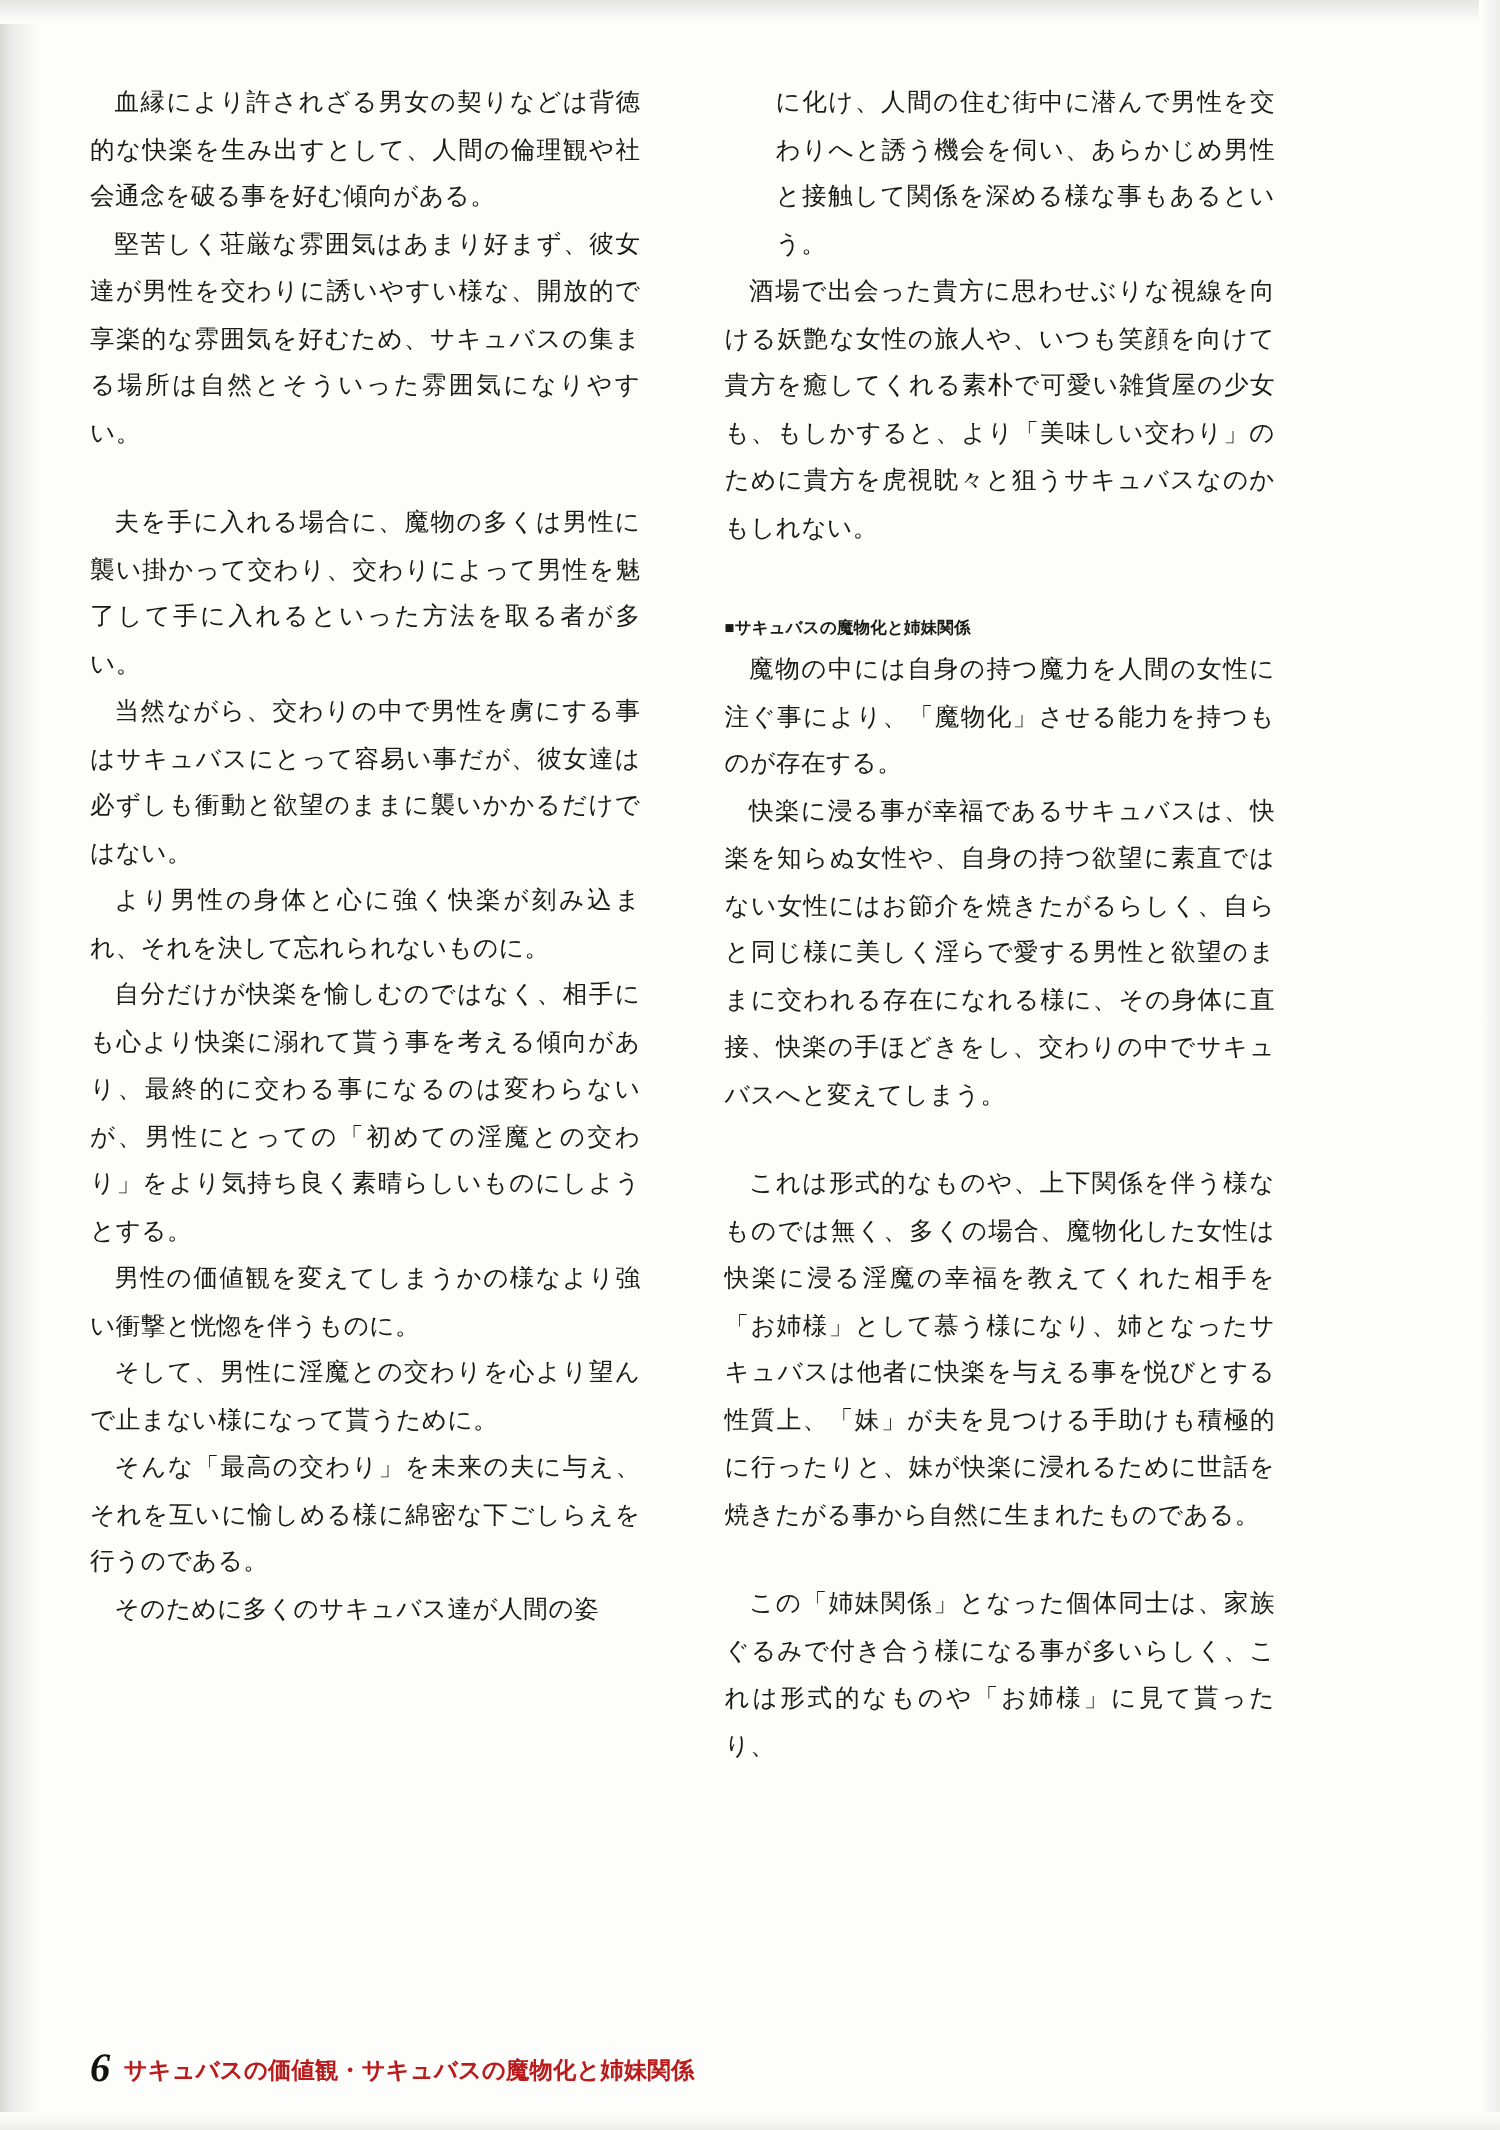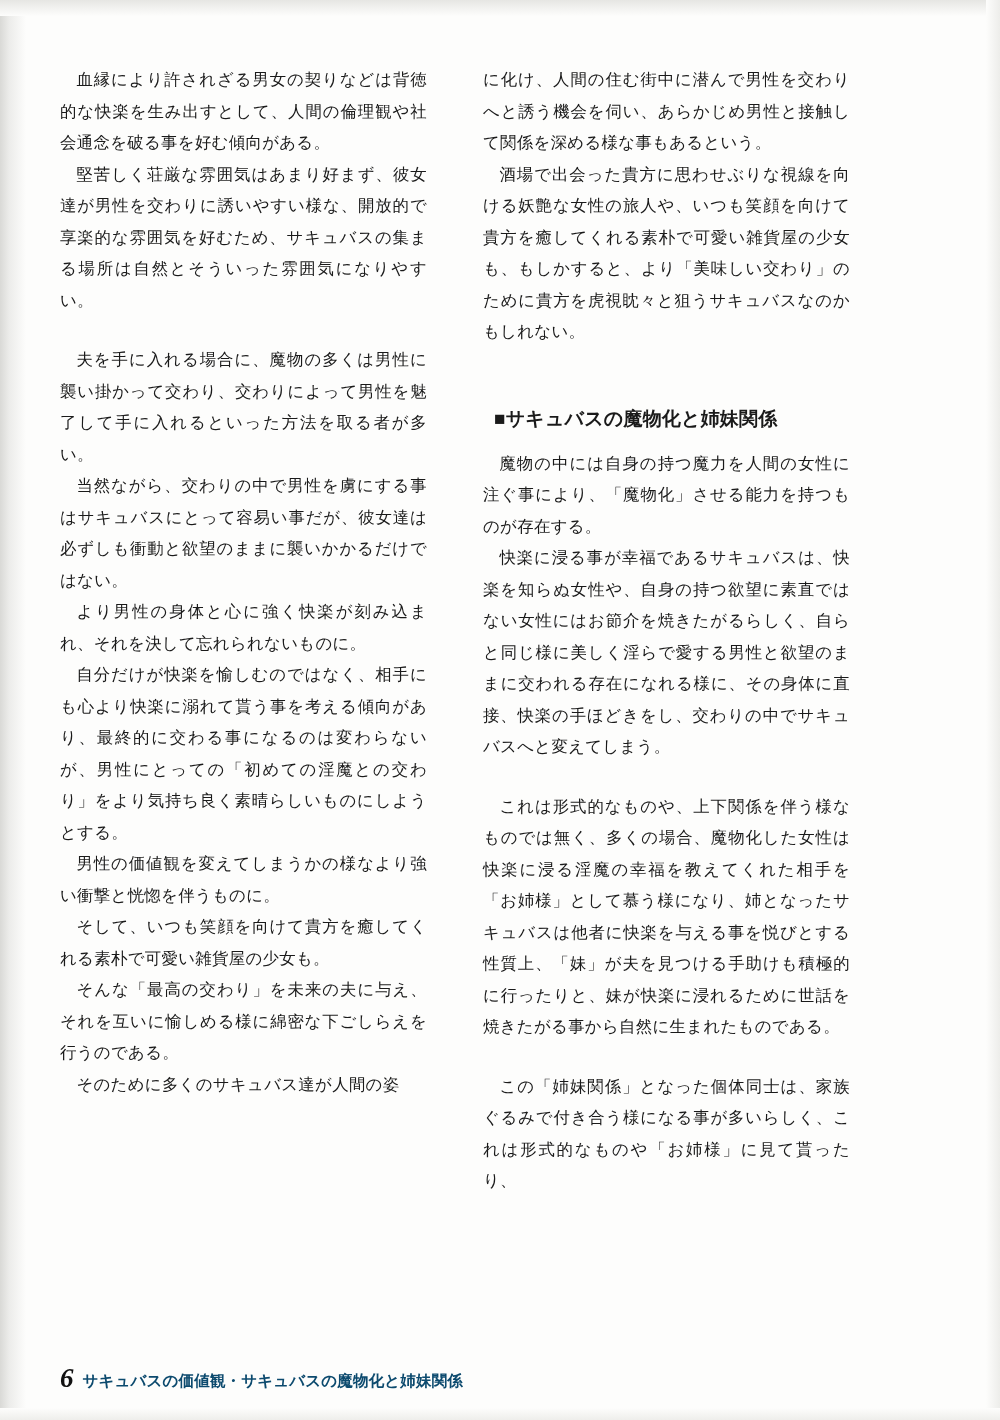--- a/index.html
+++ b/index.html
@@ -43,53 +43,54 @@
   .scan-edge-bottom {
     position: absolute;
     left: 0; right: 0; bottom: 0;
     height: 12px;
     background: linear-gradient(to top, #eeeeeb 0%, #fdfdfc 100%);
   }
 
   .content {
     position: absolute;
     left: 60px;
-    top: 64px;
+    top: 52px;
     width: 790px;
     height: 1260px;
     display: flex;
     gap: 56px;
   }
 
   .column {
     width: 367px;
     font-size: 16.4px;
     line-height: 1.92;
     letter-spacing: 0.02em;
     text-align: justify;
   }
 
   .para {
     margin: 0;
     text-indent: 1em;
   }
   .para.noindent {
     text-indent: 0;
+    margin-left: 34px;
   }
   .spacer {
     height: 28px;
   }
   .spacer-sm {
     height: 14px;
   }
 
   .section-head {
-    margin: 11px;
+    margin: 0;
     font-weight: bold;
-    font-size: 19px;
+    font-size: 11px;
     text-indent: 0;
     letter-spacing: 0.01em;
     font-family: "Liberation Sans", "DejaVu Sans", sans-serif;
   }
 
   .footer {
     position: absolute;
     left: 60px;
     bottom: 28px;
     width: 880px;
@@ -105,21 +106,21 @@
     line-height: 1;
     color: #111;
   }
   .footer-title {
     font-family: "Liberation Sans", "DejaVu Sans", sans-serif;
     font-weight: bold;
     font-size: 15.5px;
     line-height: 1.1;
     padding-bottom: 3px;
     letter-spacing: 0.01em;
-    color: #0c4a6e;
+    color: #b91c1c;
   }
 </style>
 </head>
 <body>
 
 <div class="page">
   <div class="scan-edge-left"></div>
   <div class="scan-edge-top"></div>
   <div class="scan-edge-right"></div>
   <div class="scan-edge-bottom"></div>
@@ -128,21 +129,21 @@
 
     <div class="column">
       <p class="para">血縁により許されざる男女の契りなどは背徳的な快楽を生み出すとして、人間の倫理観や社会通念を破る事を好む傾向がある。</p>
       <p class="para">堅苦しく荘厳な雰囲気はあまり好まず、彼女達が男性を交わりに誘いやすい様な、開放的で享楽的な雰囲気を好むため、サキュバスの集まる場所は自然とそういった雰囲気になりやすい。</p>
       <div class="spacer"></div>
       <p class="para">夫を手に入れる場合に、魔物の多くは男性に襲い掛かって交わり、交わりによって男性を魅了して手に入れるといった方法を取る者が多い。</p>
       <p class="para">当然ながら、交わりの中で男性を虜にする事はサキュバスにとって容易い事だが、彼女達は必ずしも衝動と欲望のままに襲いかかるだけではない。</p>
       <p class="para">より男性の身体と心に強く快楽が刻み込まれ、それを決して忘れられないものに。</p>
       <p class="para">自分だけが快楽を愉しむのではなく、相手にも心より快楽に溺れて貰う事を考える傾向があり、最終的に交わる事になるのは変わらないが、男性にとっての「初めての淫魔との交わり」をより気持ち良く素晴らしいものにしようとする。</p>
       <p class="para">男性の価値観を変えてしまうかの様なより強い衝撃と恍惚を伴うものに。</p>
-      <p class="para">そして、いつも笑顔を向けて貴方を癒してくれる素朴で可愛い雑貨屋の少女も。</p>
+      <p class="para">そして、男性に淫魔との交わりを心より望んで止まない様になって貰うために。</p>
       <p class="para">そんな「最高の交わり」を未来の夫に与え、それを互いに愉しめる様に綿密な下ごしらえを行うのである。</p>
       <p class="para">そのために多くのサキュバス達が人間の姿</p>
     </div>
 
     <div class="column">
       <p class="para noindent">に化け、人間の住む街中に潜んで男性を交わりへと誘う機会を伺い、あらかじめ男性と接触して関係を深める様な事もあるという。</p>
       <p class="para">酒場で出会った貴方に思わせぶりな視線を向ける妖艶な女性の旅人や、いつも笑顔を向けて貴方を癒してくれる素朴で可愛い雑貨屋の少女も、もしかすると、より「美味しい交わり」のために貴方を虎視眈々と狙うサキュバスなのかもしれない。</p>
       <div class="spacer"></div>
       <div class="spacer-sm"></div>
       <p class="section-head">■サキュバスの魔物化と姉妹関係</p>

